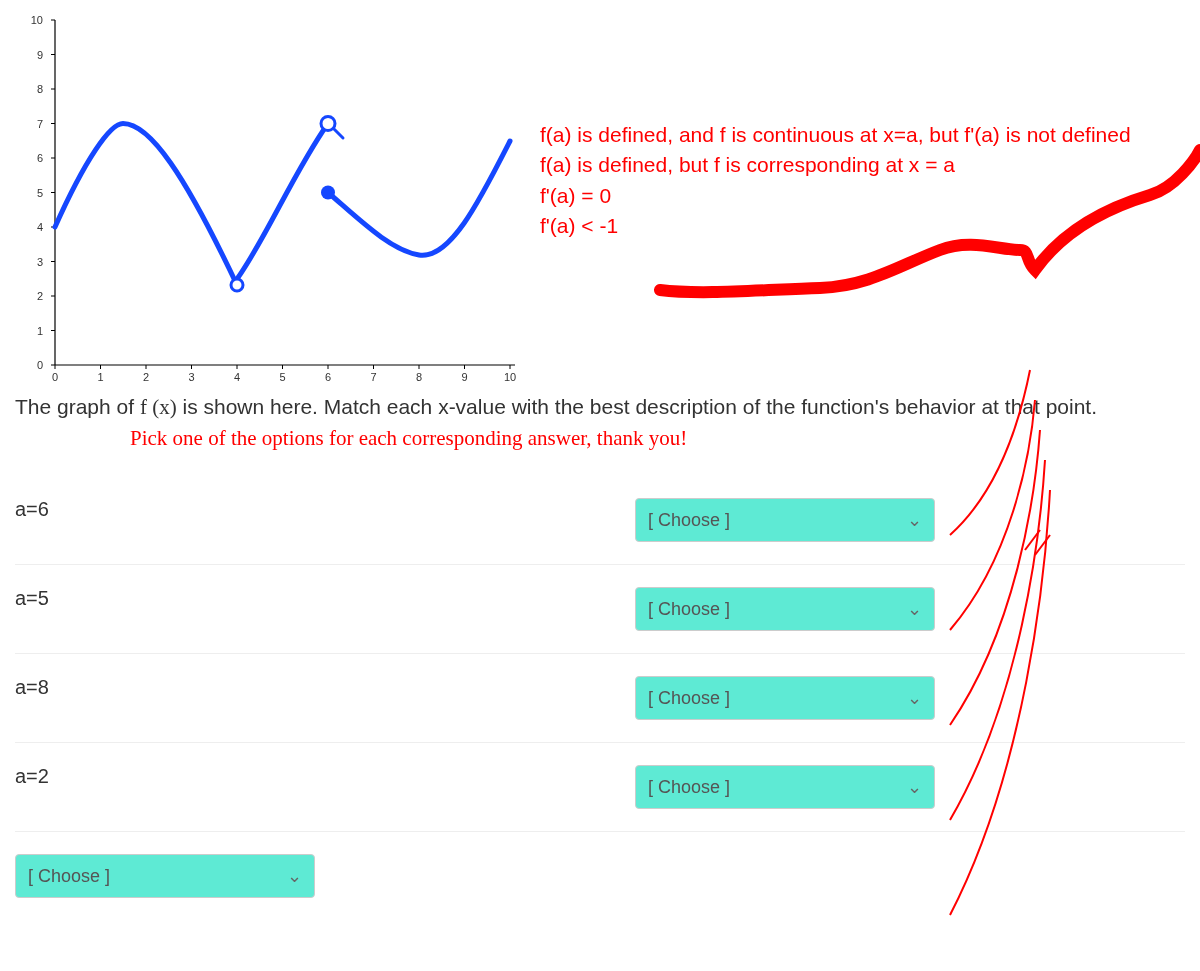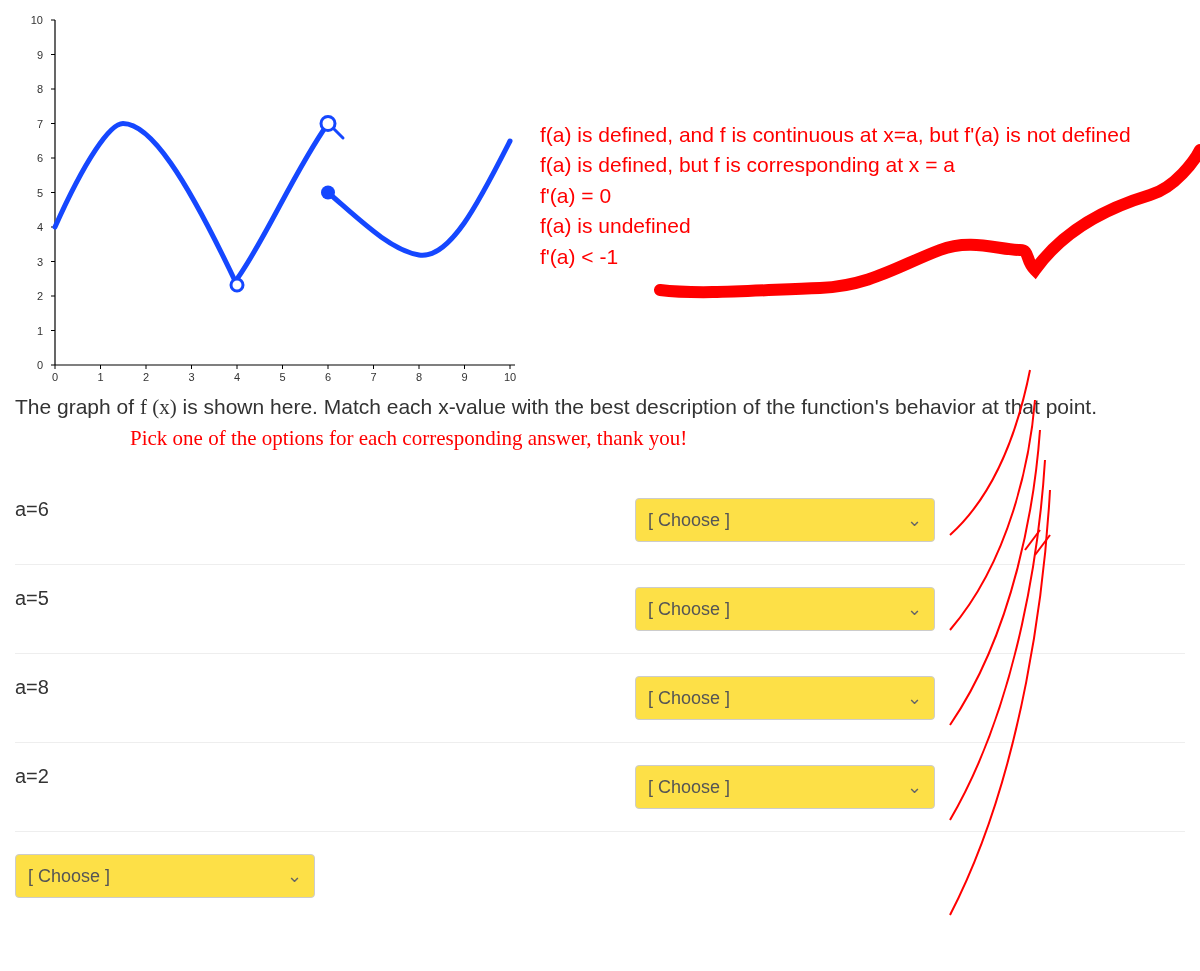--- a/index.html
+++ b/index.html
@@ -63,21 +63,21 @@
       height: 44px;
       border: 1px solid #ccc;
       border-radius: 4px;
       display: flex;
       align-items: center;
       justify-content: space-between;
       padding: 0 12px;
       font-size: 18px;
       color: #555;
       cursor: pointer;
-      background: #fde047;
+      background: #5eead4;
       gap: 20px;
     }
     .dropdown .chev { color: #666; }
     .red-annotation {
       position: absolute;
       pointer-events: none;
       top: 0; left: 0;
       width: 1200px; height: 971px;
     }
   </style>
@@ -196,21 +196,20 @@
       <circle cx="313" cy="113.5" r="7" fill="#fff" stroke="#1547ff" stroke-width="3"></circle>
       <line x1="319" y1="119" x2="328" y2="128" stroke="#1547ff" stroke-width="3" stroke-linecap="round"></line>
 
       <circle cx="313" cy="182.5" r="7" fill="#1547ff"></circle>
     </svg>
   </div>
   <div class="options-list">
     <div>f(a) is defined, and f is continuous at x=a, but f'(a) is not defined</div>
     <div>f(a) is defined, but f is corresponding at x = a</div>
     <div>f'(a) = 0</div>
-    <div>f(a) is undefined</div>
     <div>f'(a) &lt; -1</div>
   </div>
 </div>
 
 <div class="instruction">
   <span>The graph of </span>
   <span class="fn">f (x)</span>
   <span> is shown here. Match each x-value with the best description of the function's behavior at that point.</span>
 </div>
 <div class="sub-instruction">Pick one of the options for each corresponding answer, thank you!</div>

